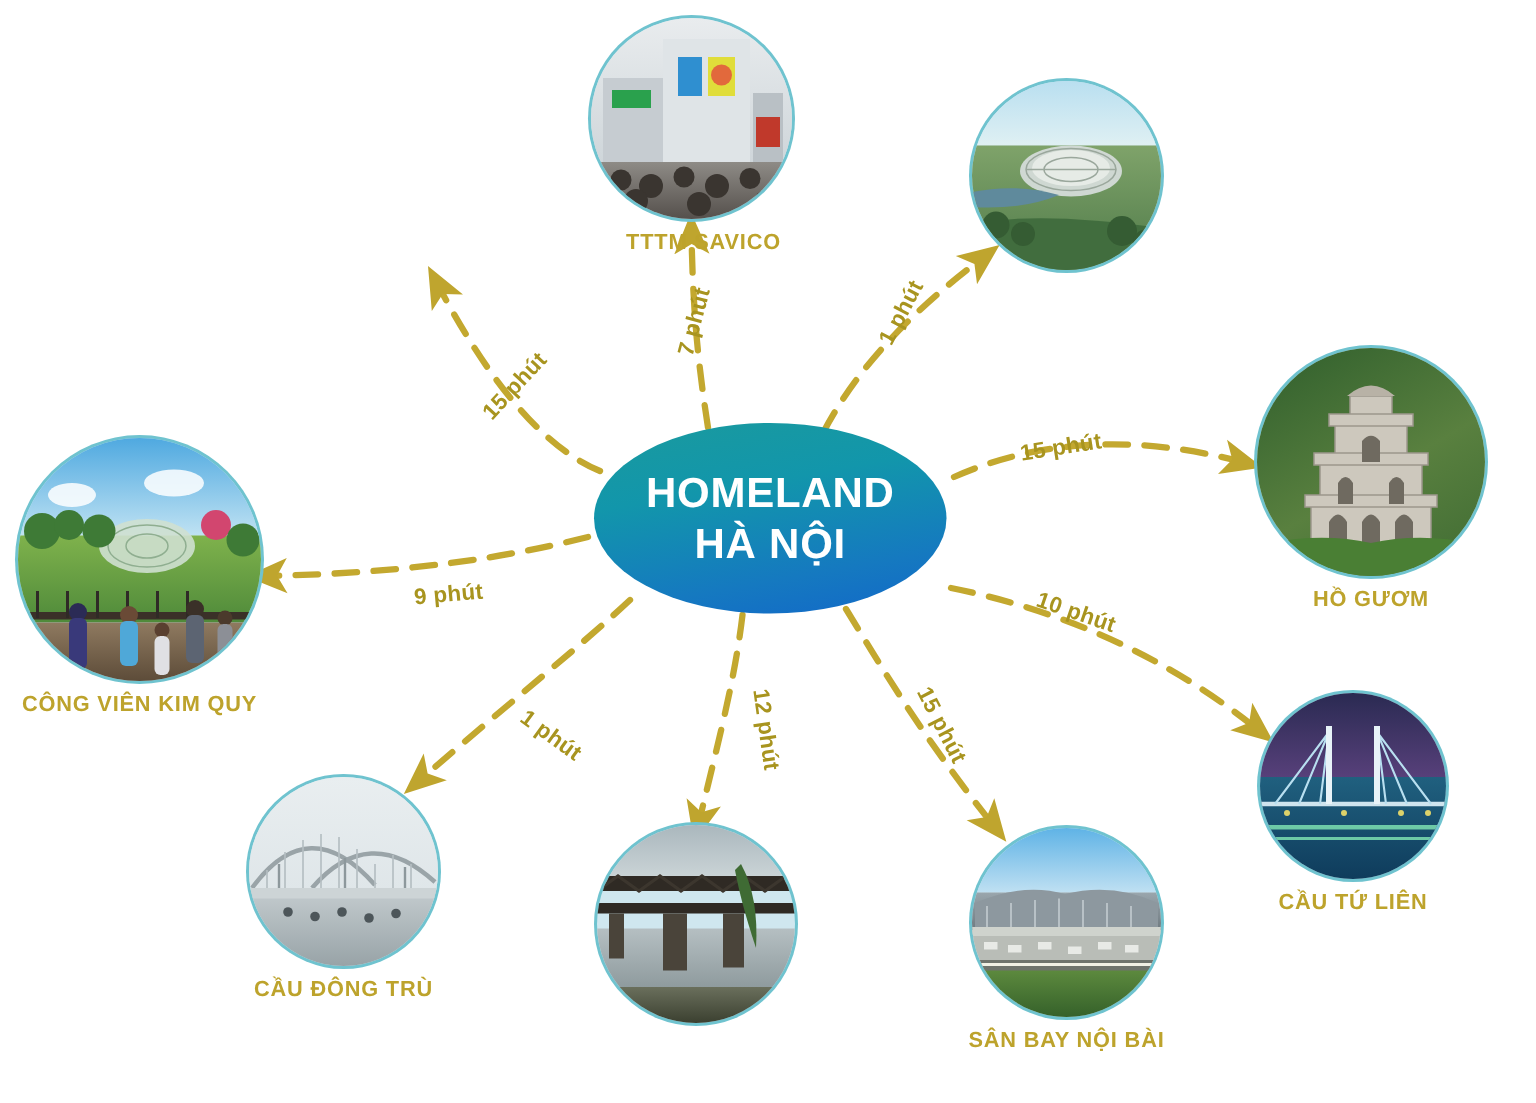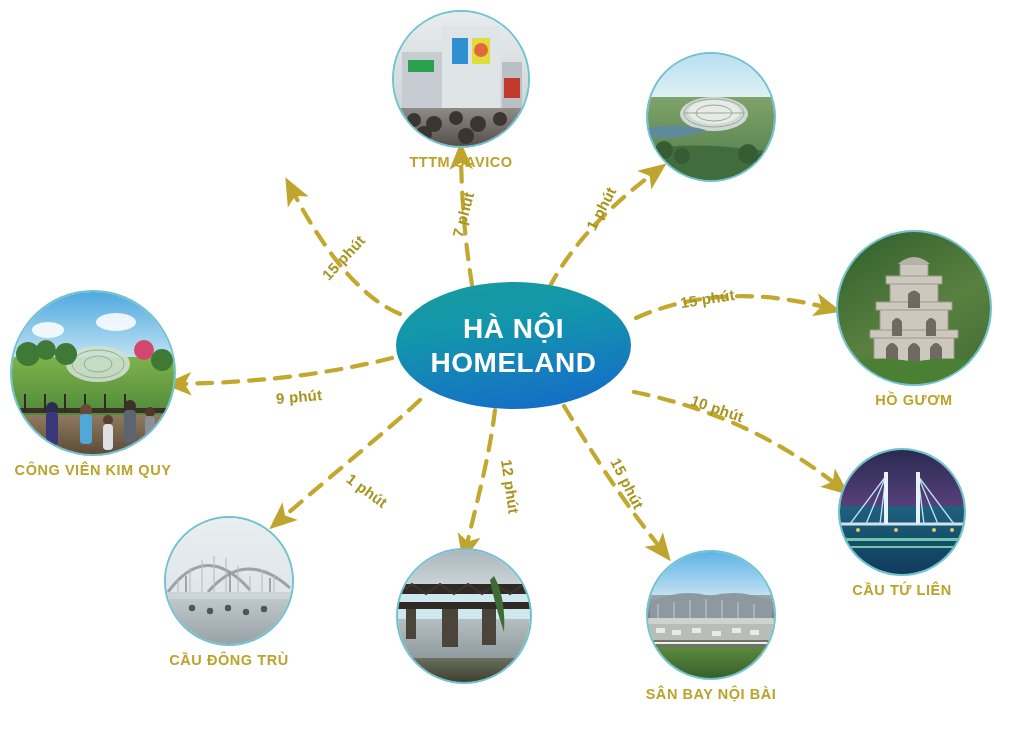--- a/index.html
+++ b/index.html
@@ -150,21 +150,21 @@
             <circle cx="40" cy="112" r="8"></circle>
           <circle cx="62" cy="106" r="7"></circle>
             <circle cx="84" cy="112" r="8"></circle>
           <circle cx="106" cy="107" r="7"></circle>
             <circle cx="30" cy="122" r="8"></circle>
           <circle cx="72" cy="124" r="8"></circle>
             <circle cx="116" cy="122" r="7"></circle>
         </g>
       </svg>
     </div>
-    <div class="node-label" style="top:140px;">TTTM SAVICO</div>
+    <div class="node-label" style="top:140px;margin-left:8px;">TTTM SAVICO</div>
   </div>
 
   <div class="node" style="left:648px; top:54px; width:126px;">
     <div class="photo" style="width:126px; height:126px;">
       <div class="layer" style="top:0; height:34%; background:linear-gradient(#b9dff0,#dff0f3);"></div>
       <div class="layer" style="top:34%; height:66%; background:linear-gradient(#7fa36a,#4f7a49);"></div>
       <svg viewBox="0 0 126 126" style="position:absolute;inset:0;">
         <ellipse cx="66" cy="60" rx="34" ry="17" fill="#cfd8d2"></ellipse>
         <ellipse cx="66" cy="58" rx="26" ry="12" fill="#e6ebe6"></ellipse>
         <g stroke="#9aa79c" stroke-width="1" fill="none">
@@ -205,21 +205,21 @@
           <path d="M88,104 L88,90 Q93,82 98,90 L98,104 Z"></path>
           <path d="M70,76 L70,62 Q76,55 82,62 L82,76 Z"></path>
         </g>
         <path d="M60,32 Q76,18 92,32 Z" fill="#b8b2a6"></path>
         <path d="M0,132 Q40,122 76,130 Q112,122 152,132 L152,152 L0,152 Z" fill="#4a7f34"></path>
       </svg>
     </div>
     <div class="node-label" style="top:158px;">HỒ GƯƠM</div>
   </div>
 
-  <div class="node" style="left:840px; top:450px; width:124px;">
+  <div class="node" style="left:840px; top:462px; width:124px;">
     <div class="photo" style="width:124px; height:124px;">
       <div class="layer" style="top:0; height:45%; background:linear-gradient(#2a2a52,#57407a);"></div>
       <div class="layer ground" style="height:55%; background:linear-gradient(#20607f,#0f3c5c);"></div>
       <svg viewBox="0 0 124 124" style="position:absolute;inset:0;">
         <path d="M0,74 L124,74" stroke="#cfe4ee" stroke-width="3"></path>
         <g stroke="#b8dff0" stroke-width="1.4" fill="none">
           <path d="M46,26 L10,74 M46,26 L26,74 M46,26 L40,74"></path>
           <path d="M78,26 L114,74 M78,26 L98,74 M78,26 L84,74"></path>
         </g>
         <rect x="44" y="22" width="4" height="52" fill="#e8f3f8"></rect>
@@ -361,18 +361,18 @@
           <circle cx="138" cy="120" r="5" fill="#4b3a2c"></circle>
           <rect x="133" y="124" width="10" height="28" rx="4" fill="#8c8f96"></rect>
         </g>
       </svg>
     </div>
     <div class="node-label" style="top:168px;">CÔNG VIÊN KIM QUY</div>
   </div>
 
   <div id="center-node">
     <div id="center-ellipse">
+      <span>HOMELAND</span>
       <span>HÀ NỘI</span>
-      <span>HOMELAND</span>
     </div>
   </div>
 
 </div>
 
 </body></html>

